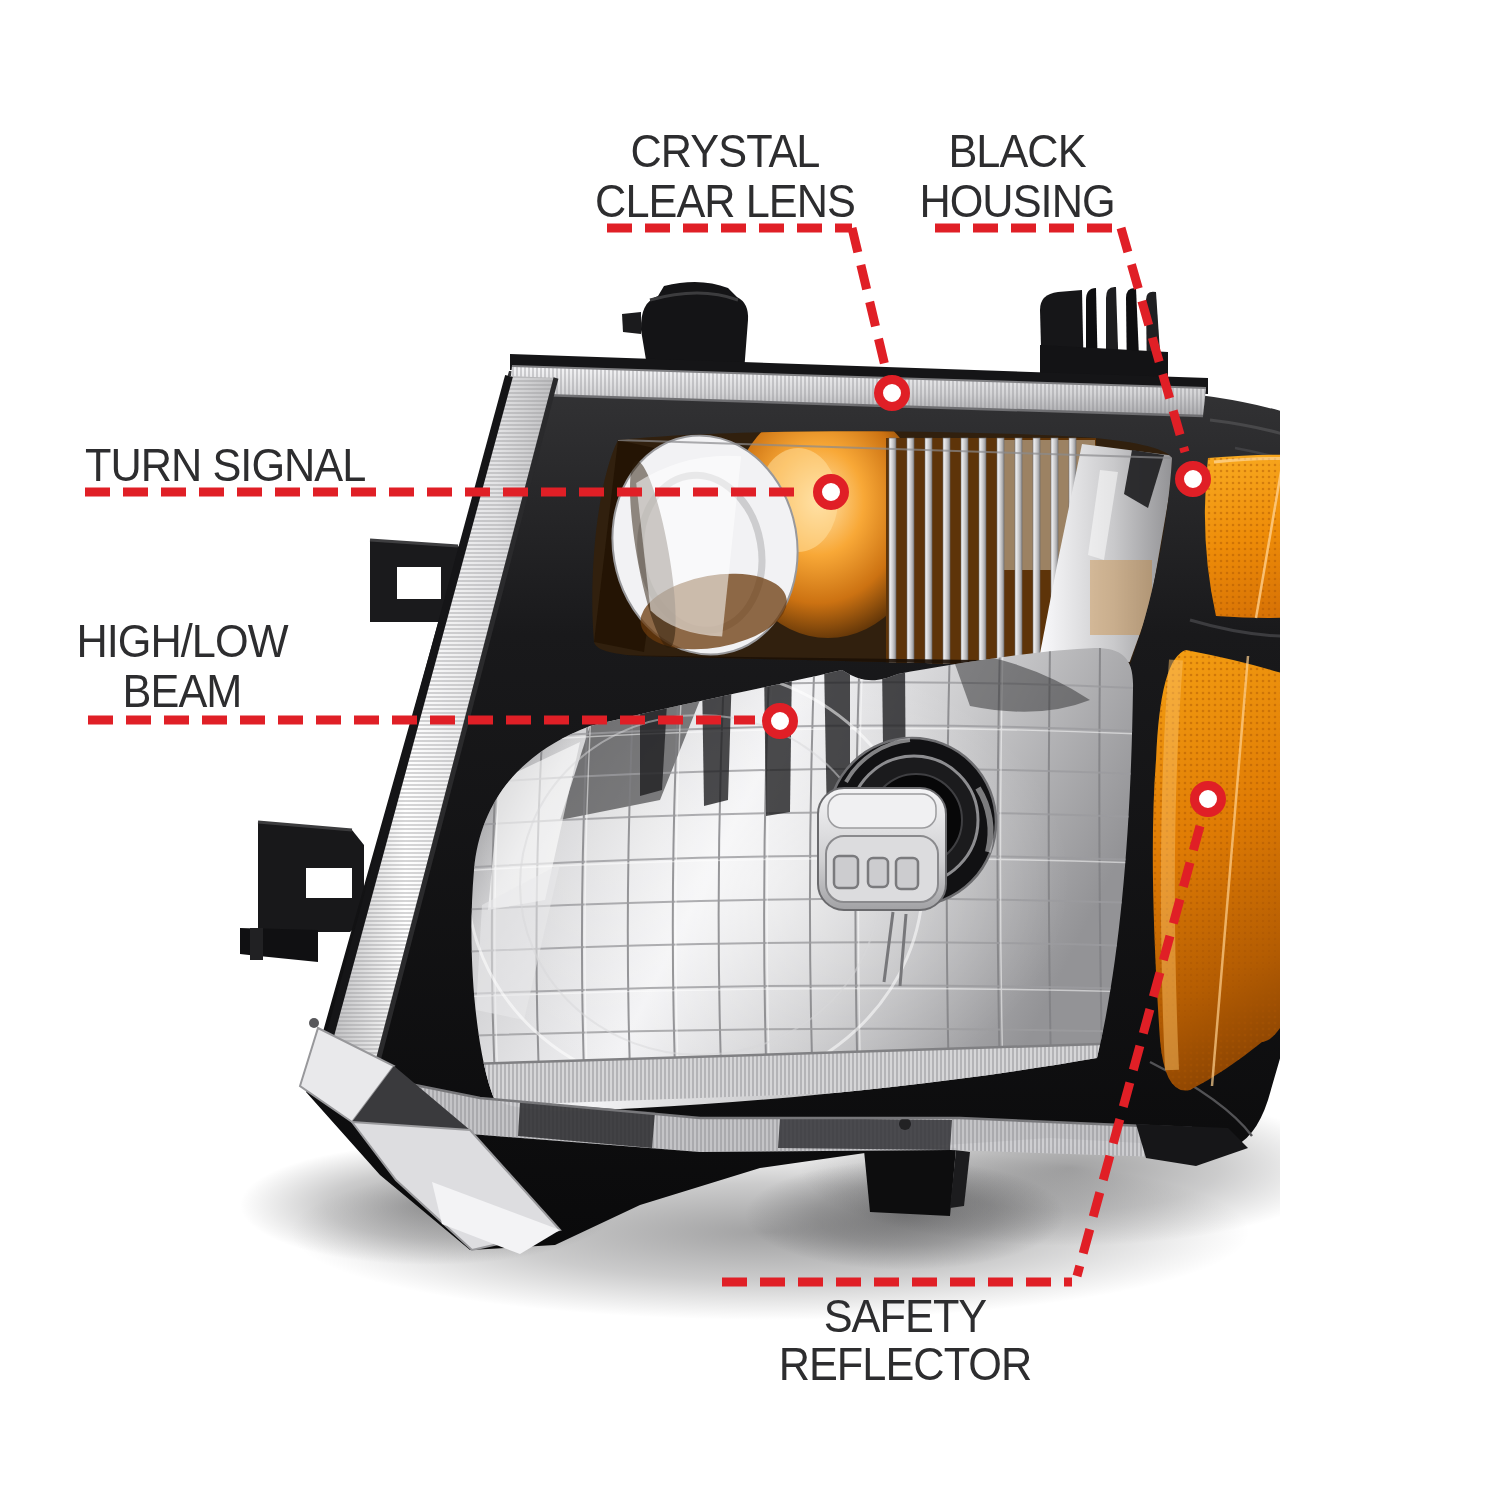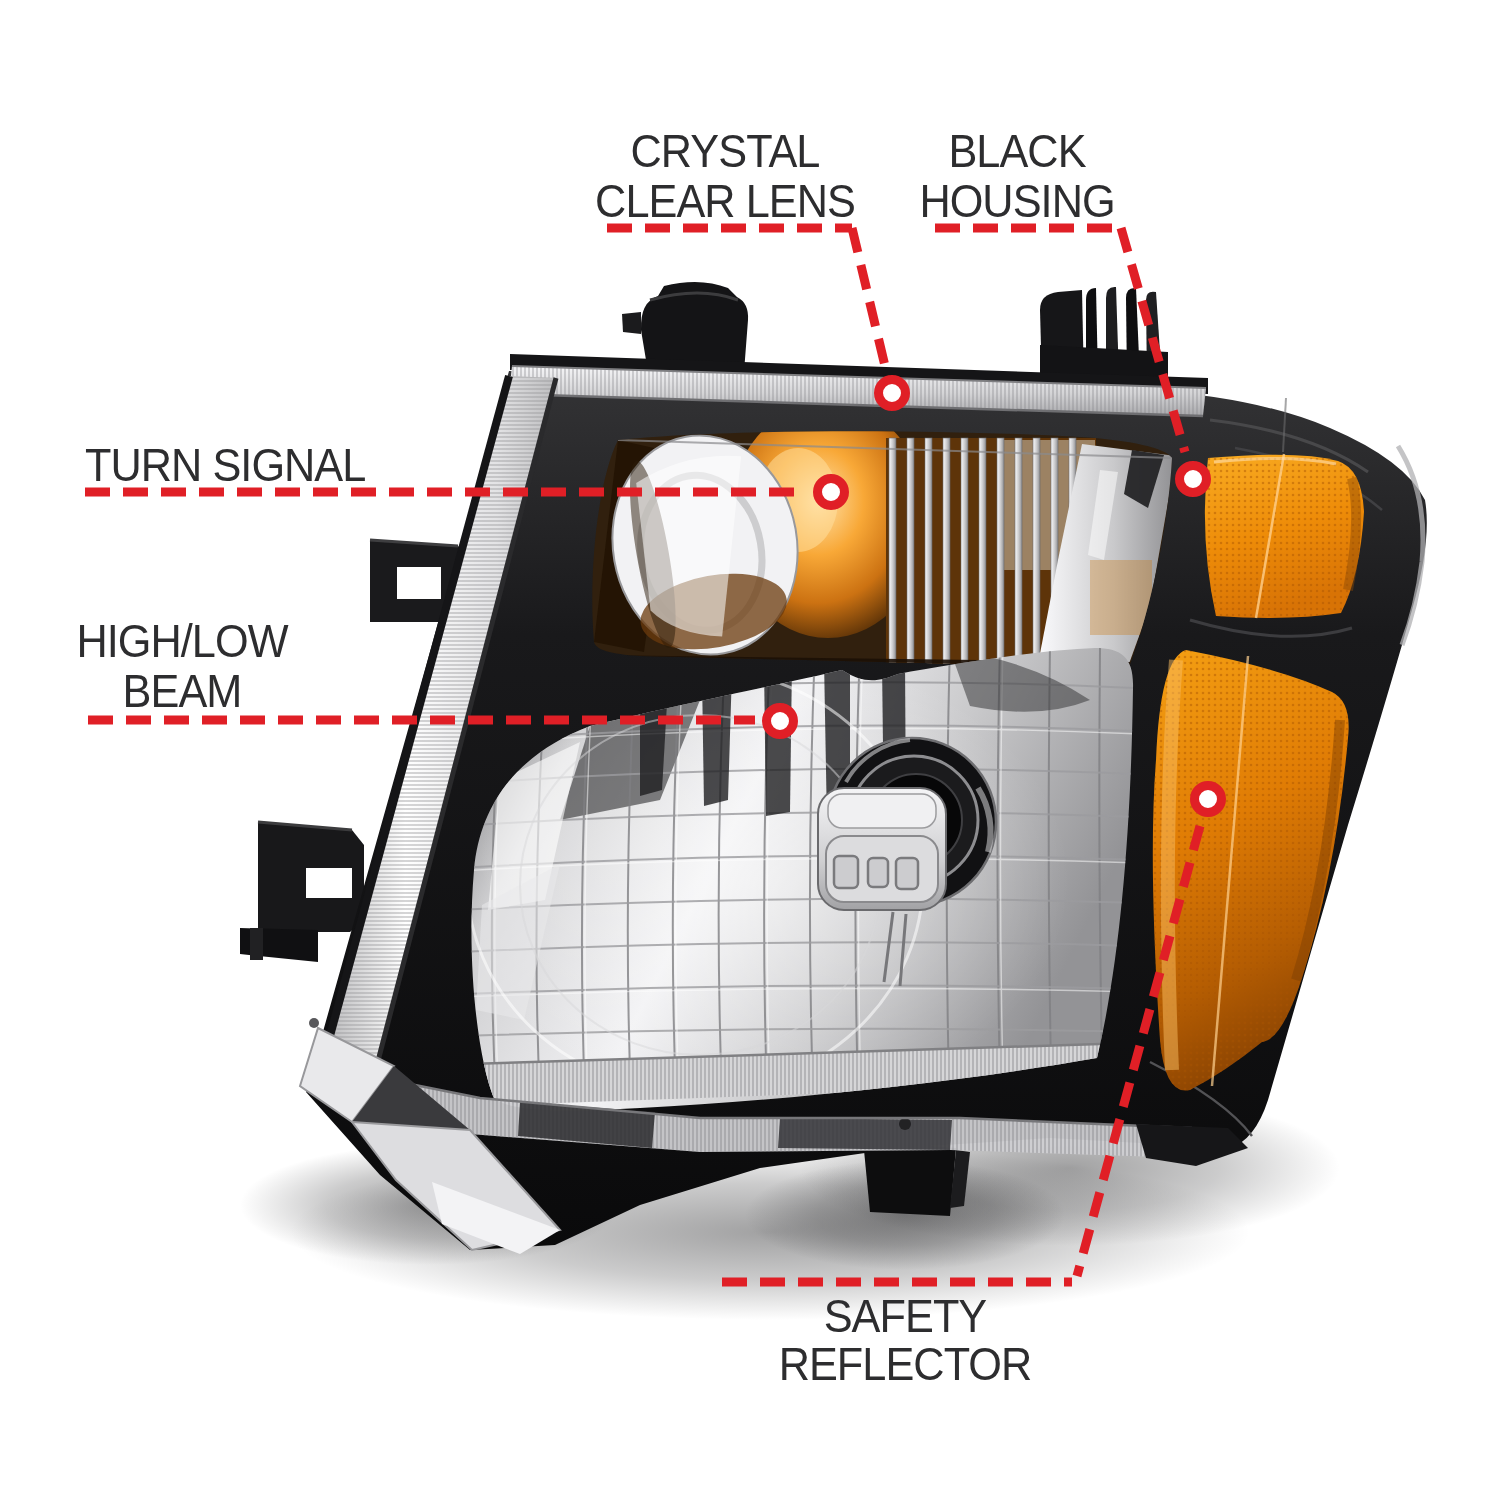--- a/index.html
+++ b/index.html
@@ -1,17 +1,17 @@
 <!DOCTYPE html>
 <html><head>
 <meta charset="utf-8">
 <style>
   html,body{margin:0;padding:0;background:#ffffff;}
   .stage{
-    position:relative;width:1500px;height:1500px;background:#ffffff;overflow:hidden;
+    position:relative;width:1280px;height:1500px;background:#ffffff;overflow:hidden;
     font-family:"Liberation Sans", sans-serif;
   }
   .stage svg{position:absolute;left:0;top:0;}
   .callout-label{
     position:absolute;color:#2d2d2f;font-size:46px;line-height:50px;font-weight:400;
     letter-spacing:-1px;white-space:pre-line;transform:scaleX(.94);
   }
   .callout-label.center{text-align:center;transform-origin:center top;}
   .callout-label.left{text-align:left;transform-origin:left top;}
   #label-crystal{left:525px;top:126px;width:400px;}

